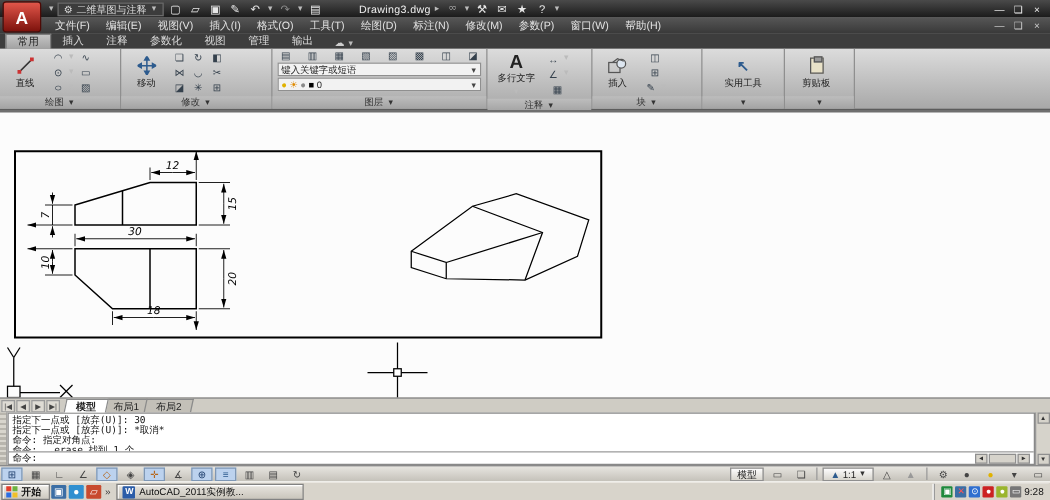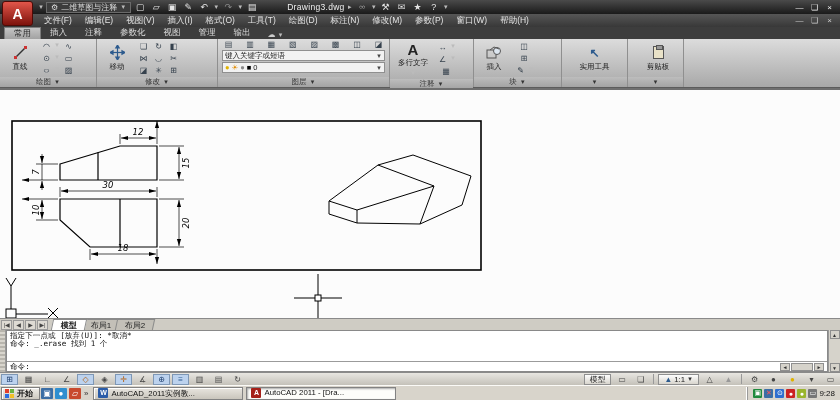--- a/index.html
+++ b/index.html
@@ -105,21 +105,21 @@
 
   
   #taskbar{position:absolute;left:0;top:385px;width:840px;height:15px;background:#d8d4cb;
     border-top:1px solid #fbfaf7;display:flex;align-items:center;font-size:8px;color:#111}
   #startbtn{height:13px;margin-left:1px;padding:0 6px 0 3px;display:flex;align-items:center;gap:3px;
     background:linear-gradient(#efede8,#cdc9c0);border:1px solid #7f7f7f;box-shadow:inset 1px 1px 0 #fff;font-weight:bold}
   .flag{width:9px;height:9px;display:grid;grid-template-columns:1fr 1fr;grid-template-rows:1fr 1fr;gap:1px}
   .flag i{display:block}
   .qlicon{width:12px;height:11px;display:inline-flex;align-items:center;justify-content:center;
     font-size:8px;margin:0 1px;color:#fff;border-radius:1px}
-  .taskbtn{height:13px;width:150px;margin-left:3px;padding:0 4px;display:flex;align-items:flex-start;gap:3px;
+  .taskbtn{height:13px;width:150px;margin-left:3px;padding:0 4px;display:flex;align-items:flex-end;gap:3px;
     background:linear-gradient(#e8e5df,#c9c5bc);border:1px solid #828282;box-shadow:inset 1px 1px 0 #fff;
     white-space:nowrap;overflow:hidden;font-size:7.8px}
   .taskbtn.active{background:#fdfdfa;box-shadow:inset 1px 1px 2px #aaa}
   .appicon{width:10px;height:10px;display:inline-flex;align-items:center;justify-content:center;
     color:#fff;font-size:7px;font-weight:bold;border-radius:1px;flex:none}
   #tray{margin-left:auto;height:13px;display:flex;align-items:center;gap:2px;
     border-left:1px solid #9a9a9a;box-shadow:-1px 0 0 #fff;padding:0 5px}
   .trayicon{width:9px;height:9px;display:inline-flex;align-items:center;justify-content:center;
     font-size:7px;color:#fff;border-radius:1px}
 </style>
@@ -367,21 +367,21 @@
           <span class="bicon" style="font-size:12px;color:#2d5b8e;font-weight:bold">↖</span>
           <span>实用工具</span>
         </div>
       </div>
       <div class="panel-label sep-label">
         <span class="caret">▾</span>
       </div>
     </div>
 
     <div class="panel" style="width:56px">
-      <div class="panel-body" style="justify-content:flex-end">
+      <div class="panel-body" style="justify-content:flex-start">
         <div class="bigbtn" style="width:46px">
           <span class="bicon">
               <span class="clipicon"></span>
             </span>
           <span>剪贴板</span>
         </div>
       </div>
       <div class="panel-label sep-label">
         <span class="caret">▾</span>
       </div>
@@ -497,21 +497,23 @@
       </span>
     <span class="ltab">
         <span>布局2</span>
       </span>
   </div>
 
   <div id="cmdwin">
     <div class="cmd-grip"></div>
     <div class="cmd-main">
       <div class="cmd-hist">
+        <div>指定下一点或 [放弃(U)]: 30</div>
         <div>指定下一点或 [放弃(U)]: *取消*</div>
+        <div>命令: 指定对角点:</div>
         <div>命令: _.erase 找到 1 个</div>
       </div>
       <div class="cmd-input">
         <span>命令:</span>
         <span class="cmd-hsb">
           <span class="sbtn">◀</span>
           <span class="sbtn" style="width:22px"></span>
           <span class="sbtn">▶</span>
         </span>
       </div>
@@ -570,24 +572,20 @@
       <span>开始</span>
     </div>
     <span class="qlicon" style="background:#3b6ea5">▣</span>
     <span class="qlicon" style="background:#2f8fd0">●</span>
     <span class="qlicon" style="background:#c84a2e">▱</span>
     <span style="margin:0 2px;color:#333">»</span>
     <div class="taskbtn">
       <span class="appicon" style="background:#2b5ca8">W</span>
       <span>AutoCAD_2011实例教...</span>
     </div>
-    <div class="taskbtn active">
-      <span class="appicon" style="background:#a51f17">A</span>
-      <span>AutoCAD 2011 - [Dra...</span>
-    </div>
     <div id="tray">
       <span class="trayicon" style="background:#1f8a3d">▣</span>
       <span class="trayicon" style="background:#3b6ea5;color:#f55">✕</span>
       <span class="trayicon" style="background:#2f6fd0">⊙</span>
       <span class="trayicon" style="background:#c22">●</span>
       <span class="trayicon" style="background:#9ab52d">●</span>
       <span class="trayicon" style="background:#777">▭</span>
       <span>9:28</span>
     </div>
   </div>

